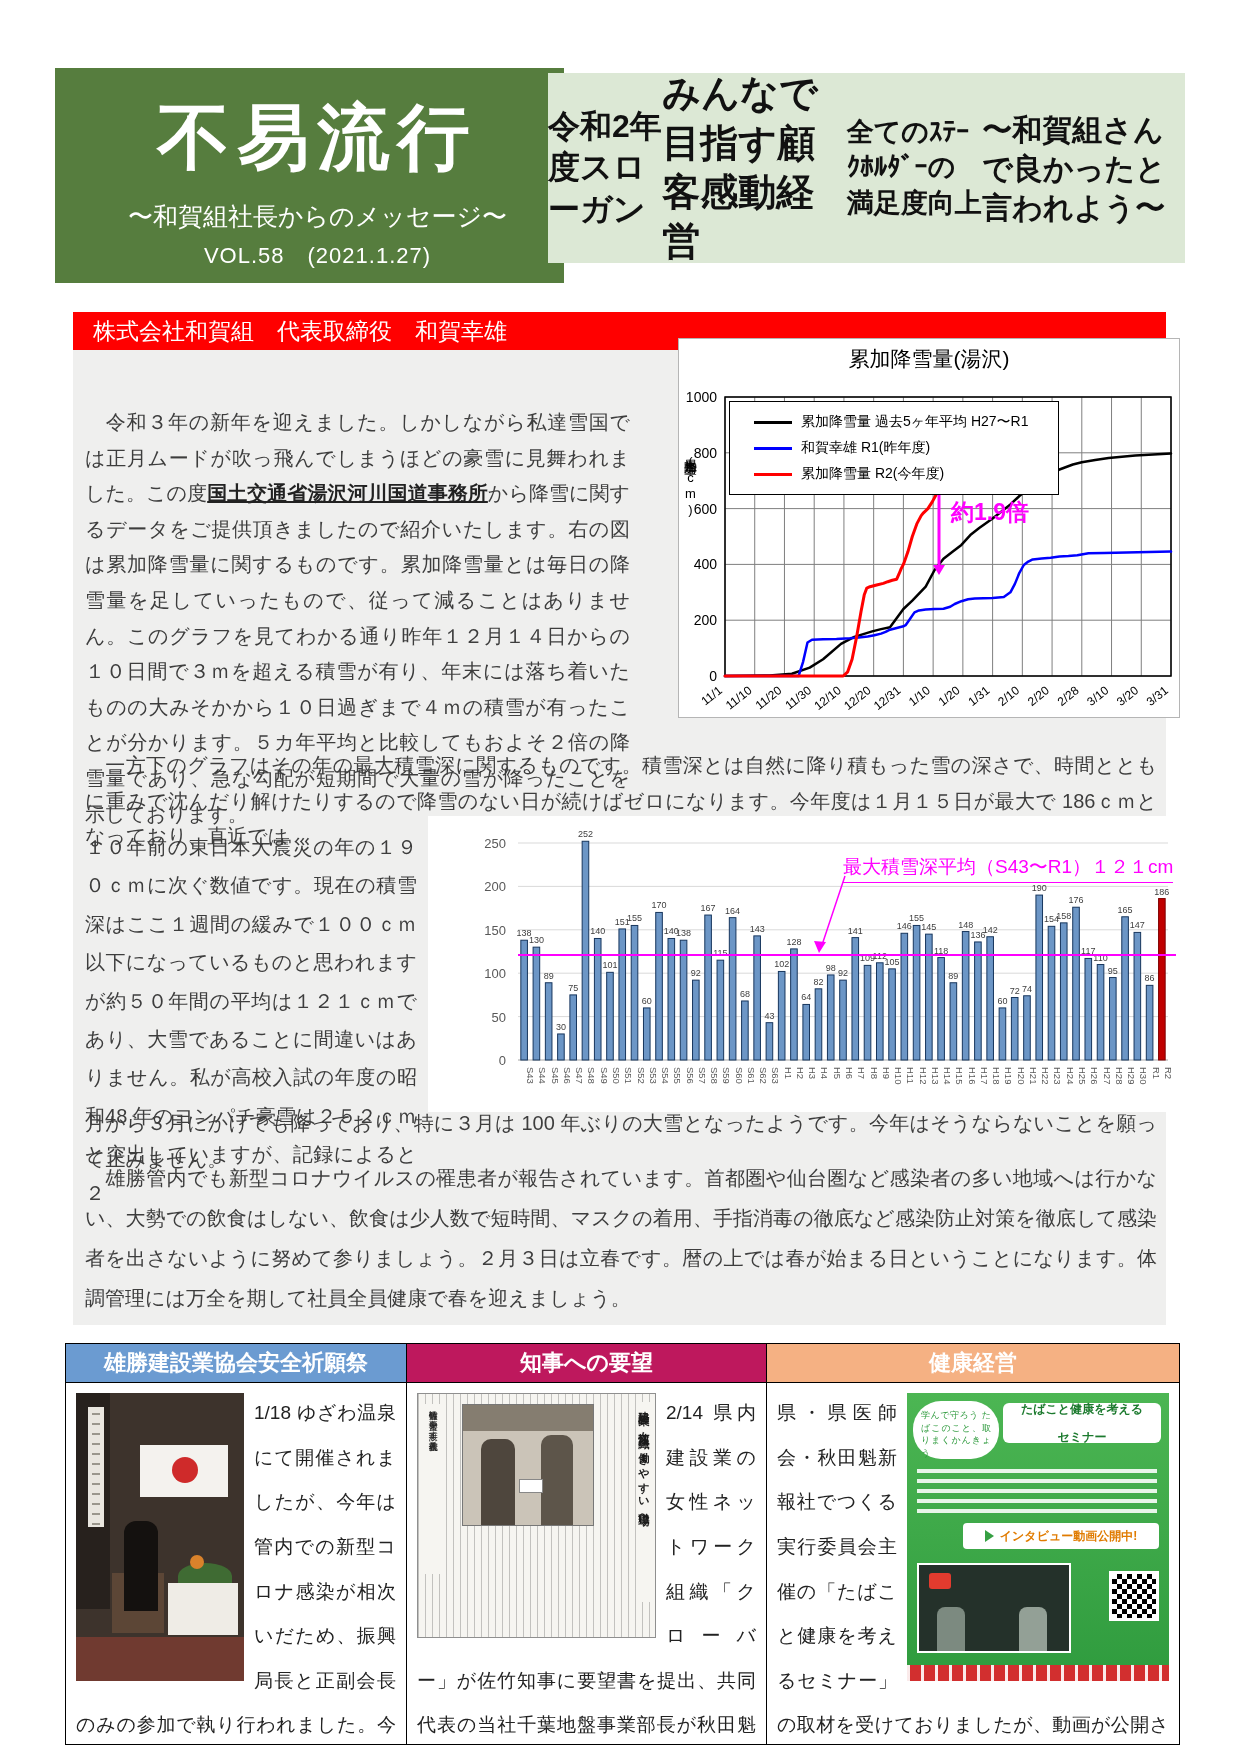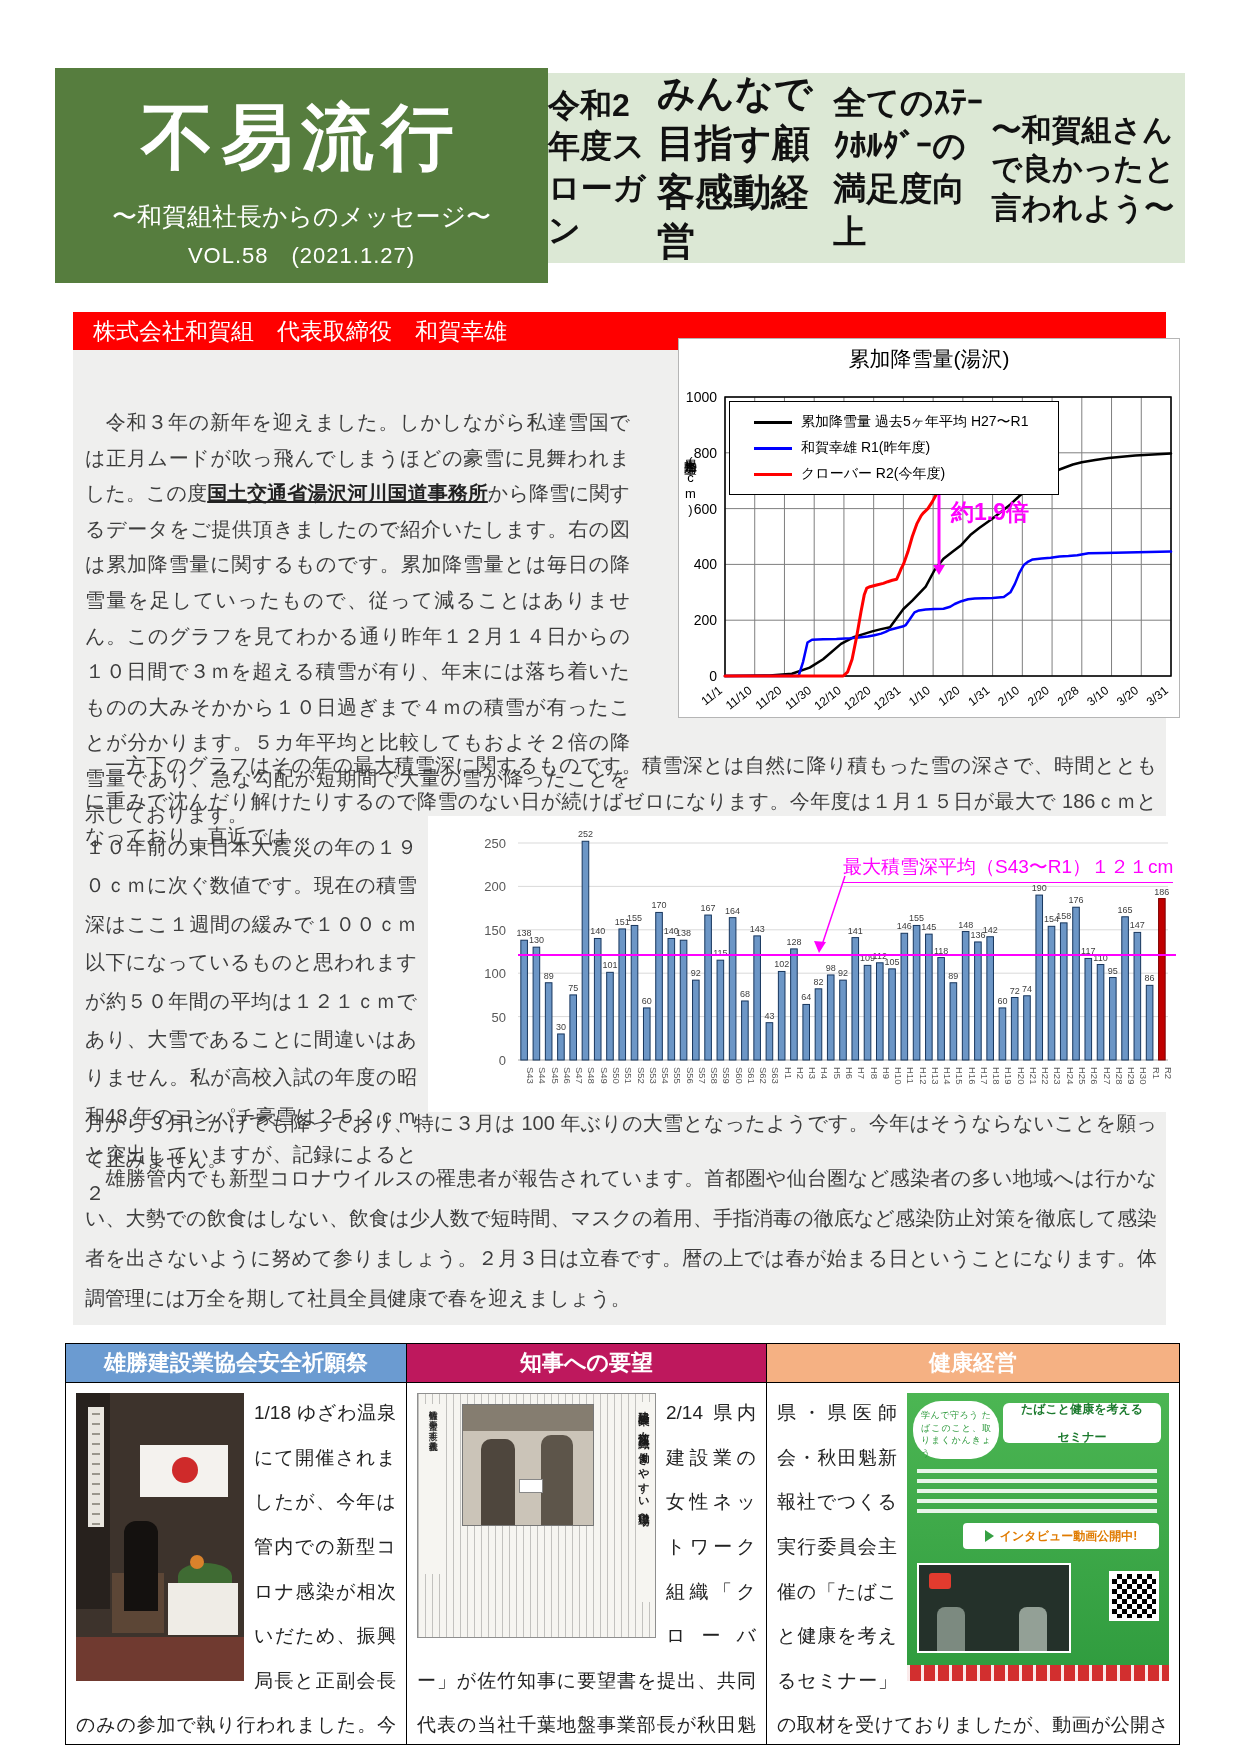--- a/index.html
+++ b/index.html
@@ -1,28 +1,28 @@
 <!DOCTYPE html>
 <html><head>
 <meta charset="utf-8">
 <style>
   html,body{margin:0;padding:0;background:#ffffff;}
   .page{position:relative;width:1241px;height:1754px;background:#ffffff;overflow:hidden;
         font-family:"Liberation Sans","DejaVu Sans",sans-serif;color:#3f3f3f;}
   
-  .hdr-left{position:absolute;left:55px;top:68px;width:493px;height:215px;background:#567d3e;text-align:center;}
+  .hdr-left{position:absolute;left:55px;top:68px;width:493px;height:215px;background:#567d3e;text-align:center;padding-left:16px;}
   .hdr-title{margin-top:22px;font-family:"DejaVu Serif","Liberation Serif",serif;font-weight:bold;
              font-size:72px;color:#ffffff;letter-spacing:8px;}
   .hdr-sub{margin-top:14px;font-size:25px;color:#ffffff;}
   .hdr-vol{margin-top:8px;font-size:22px;color:#ffffff;letter-spacing:1px;}
   .hdr-right{position:absolute;left:548px;top:73px;width:637px;height:190px;background:#dce8d5;
              display:flex;flex-direction:row;justify-content:center;align-items:center;color:#111;}
   .sl1{font-size:32px;font-weight:bold;line-height:1.3;}
   .sl2{font-size:38px;font-weight:bold;line-height:1.3;}
-  .sl3{font-size:33px;font-weight:bold;line-height:1.3;}
+  .sl3{font-size:27px;font-weight:bold;line-height:1.3;}
   .sl4{font-size:30px;font-weight:bold;line-height:1.3;}
   
   .banner{position:absolute;left:73px;top:312px;width:1093px;height:38px;background:#ff0000;
           display:flex;align-items:center;padding-left:20px;box-sizing:border-box;}
   .banner span{color:#ffffff;font-size:23px;}
   
   .gray-bg{position:absolute;left:73px;top:350px;width:1093px;height:975px;background:#efefee;}
   .ptext{position:absolute;text-align:justify;color:#3d3d3d;}
   .p1{left:85px;top:405px;width:545px;font-size:20px;line-height:1.78;}
   .p1 .bold-ul{font-weight:bold;text-decoration:underline;color:#222;}
@@ -189,21 +189,21 @@
       <div class="lg-row">
         <span class="lg-line" style="background: rgb(0, 0, 0);"></span>
         <span class="lg-label">累加降雪量  過去5ヶ年平均 H27〜R1</span>
       </div>
       <div class="lg-row">
         <span class="lg-line" style="background: rgb(0, 0, 255);"></span>
         <span class="lg-label">和賀幸雄  R1(昨年度)</span>
       </div>
       <div class="lg-row">
         <span class="lg-line" style="background: rgb(255, 0, 0);"></span>
-        <span class="lg-label">クローバー  R2(今年度)</span>
+        <span class="lg-label">累加降雪量  R2(今年度)</span>
       </div>
     </div>
     <div class="lc-annot">約1.9倍</div>
   </div>
 
   <div class="ptext p2">　一方下のグラフはその年の最大積雪深に関するものです。積雪深とは自然に降り積もった雪の深さで、時間とともに重みで沈んだり解けたりするので降雪のない日が続けばゼロになります。今年度は１月１５日が最大で 186ｃｍとなっており、直近では</div>
   <div class="ptext p3side">１０年前の東日本大震災の年の１９０ｃｍに次ぐ数値です。現在の積雪深はここ１週間の緩みで１００ｃｍ以下になっているものと思われますが約５０年間の平均は１２１ｃｍであり、大雪であることに間違いはありません。私が高校入試の年度の昭和48 年のヨンパチ豪雪は２５２ｃｍと突出していますが、記録によると２</div>
 
   <div class="bar-chart">
     <svg id="bar-svg" width="752" height="296">

